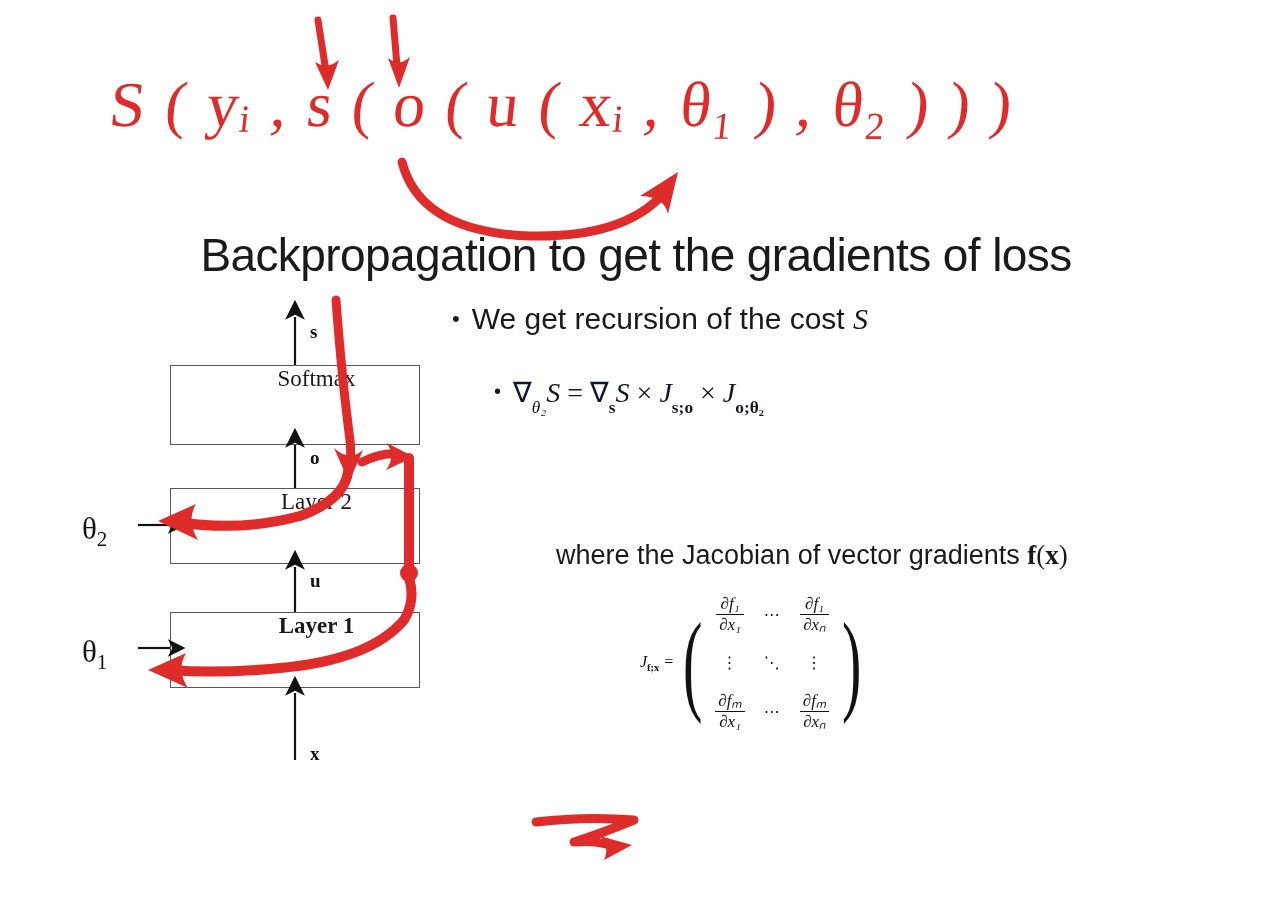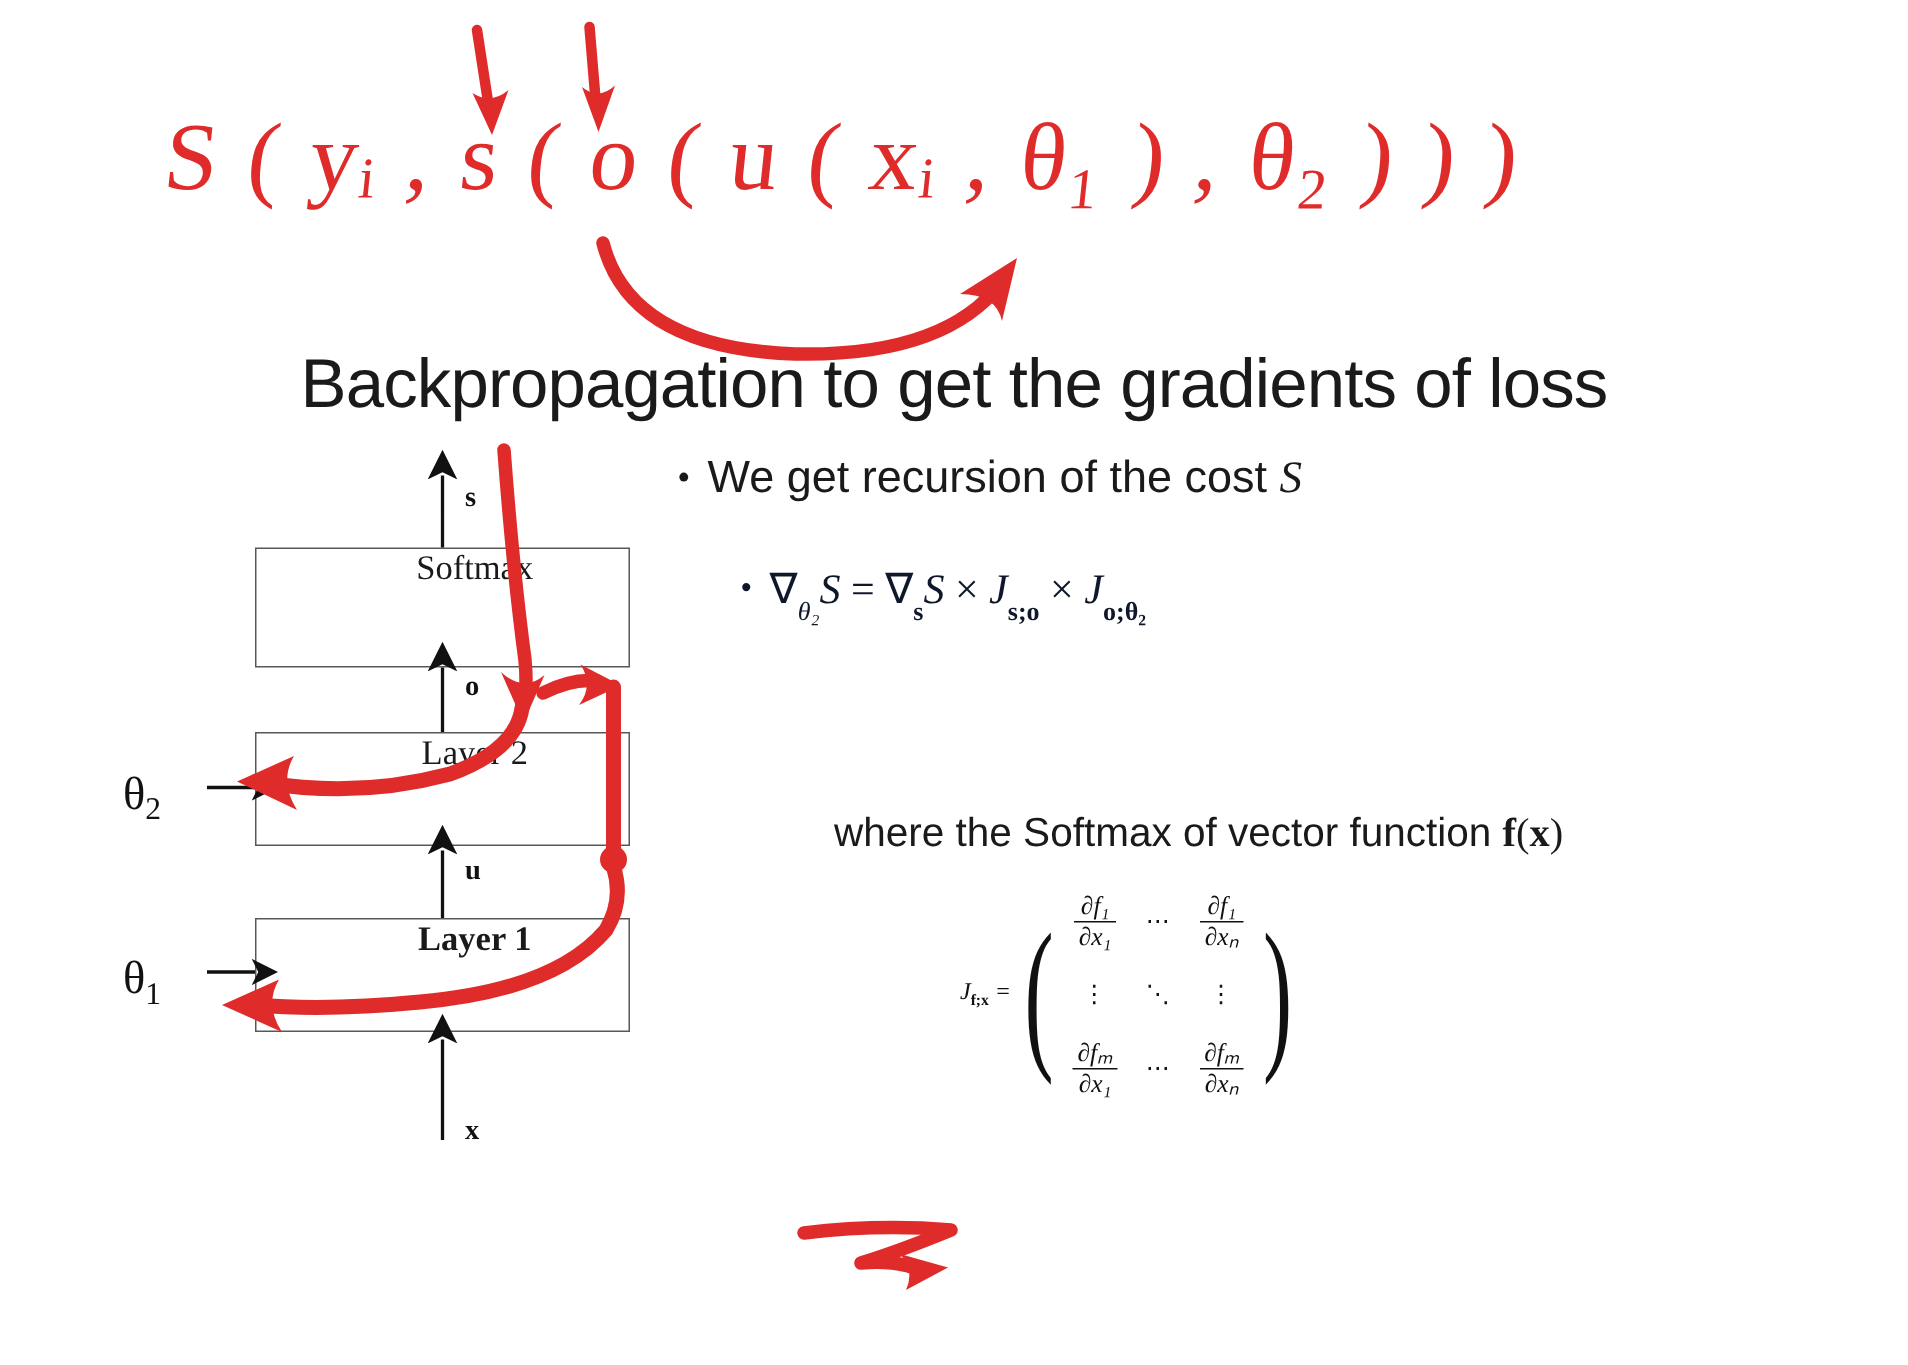--- a/index.html
+++ b/index.html
@@ -243,21 +243,21 @@
       <span class="mathup">∇</span><sub class="s bf">s</sub><span class="math">S</span>
       <span>×</span>
       <span class="math">J</span><sub class="s bf">s;o</sub>
       <span>×</span>
       <span class="math">J</span><sub class="s bf">o;θ₂</sub>
     </div>
 
   </div>
 
   <div id="where-line">
-    <span>where the Softmax of vector function </span><span class="bf">f</span><span class="mathup">(</span><span class="bf">x</span><span class="mathup">)</span>
+    <span>where the Jacobian of vector gradients </span><span class="bf">f</span><span class="mathup">(</span><span class="bf">x</span><span class="mathup">)</span>
   </div>
 
   <div id="jacobian">
     <span id="jac-lhs">
       <span>J</span><sub>f;x</sub>
       <span>=</span>
     </span>
     <span class="paren">(</span>
     <div id="jac-grid">
       <span class="frac">

